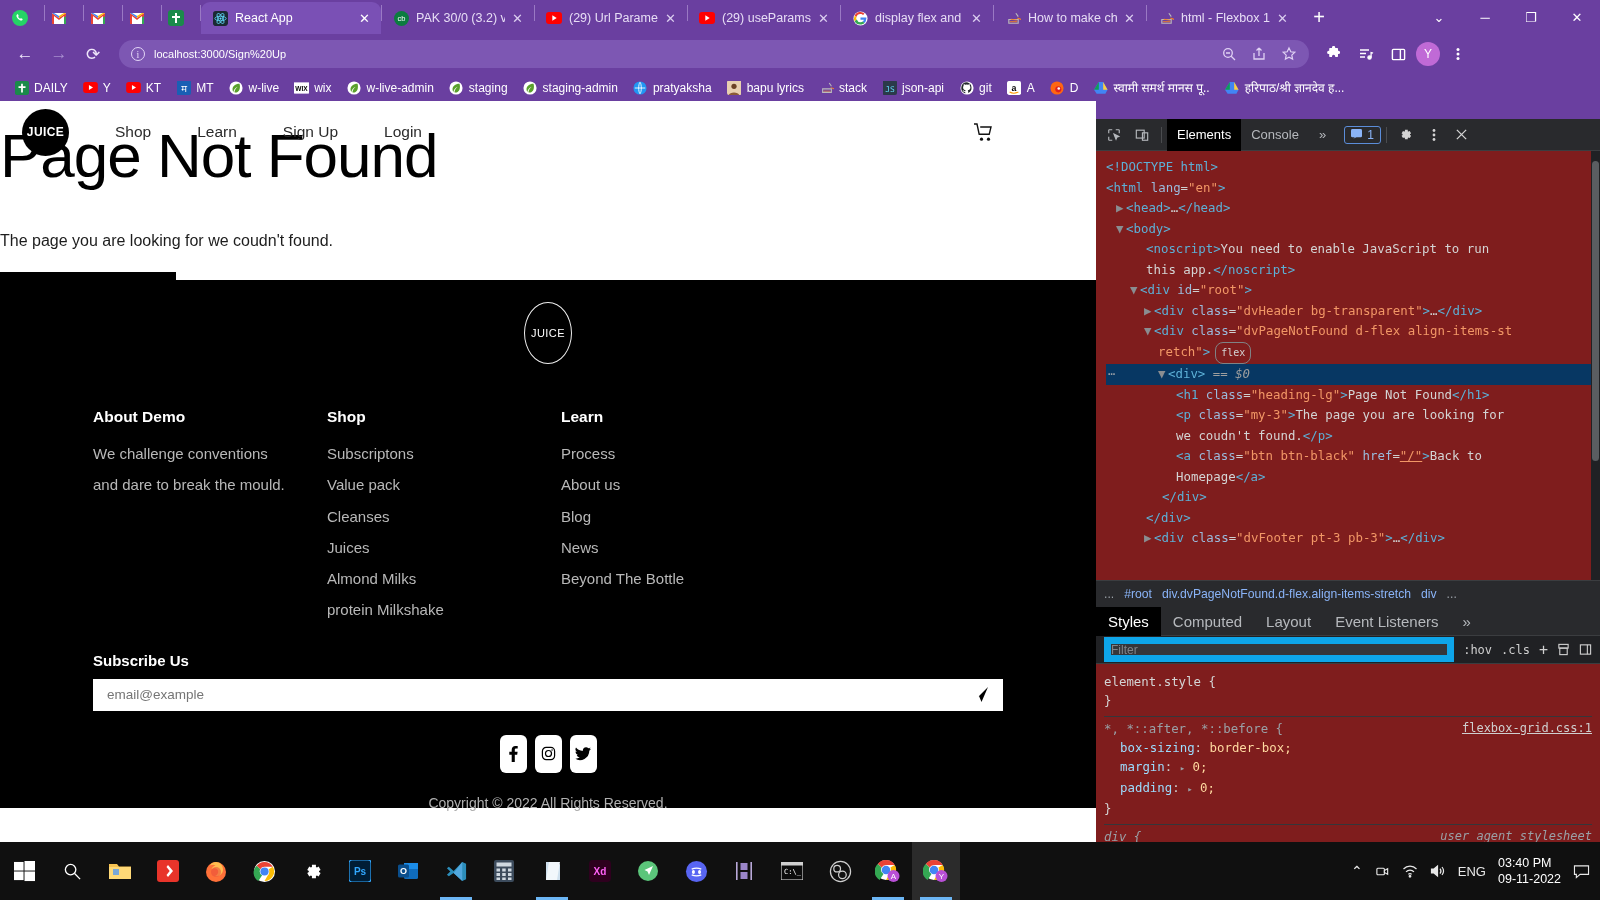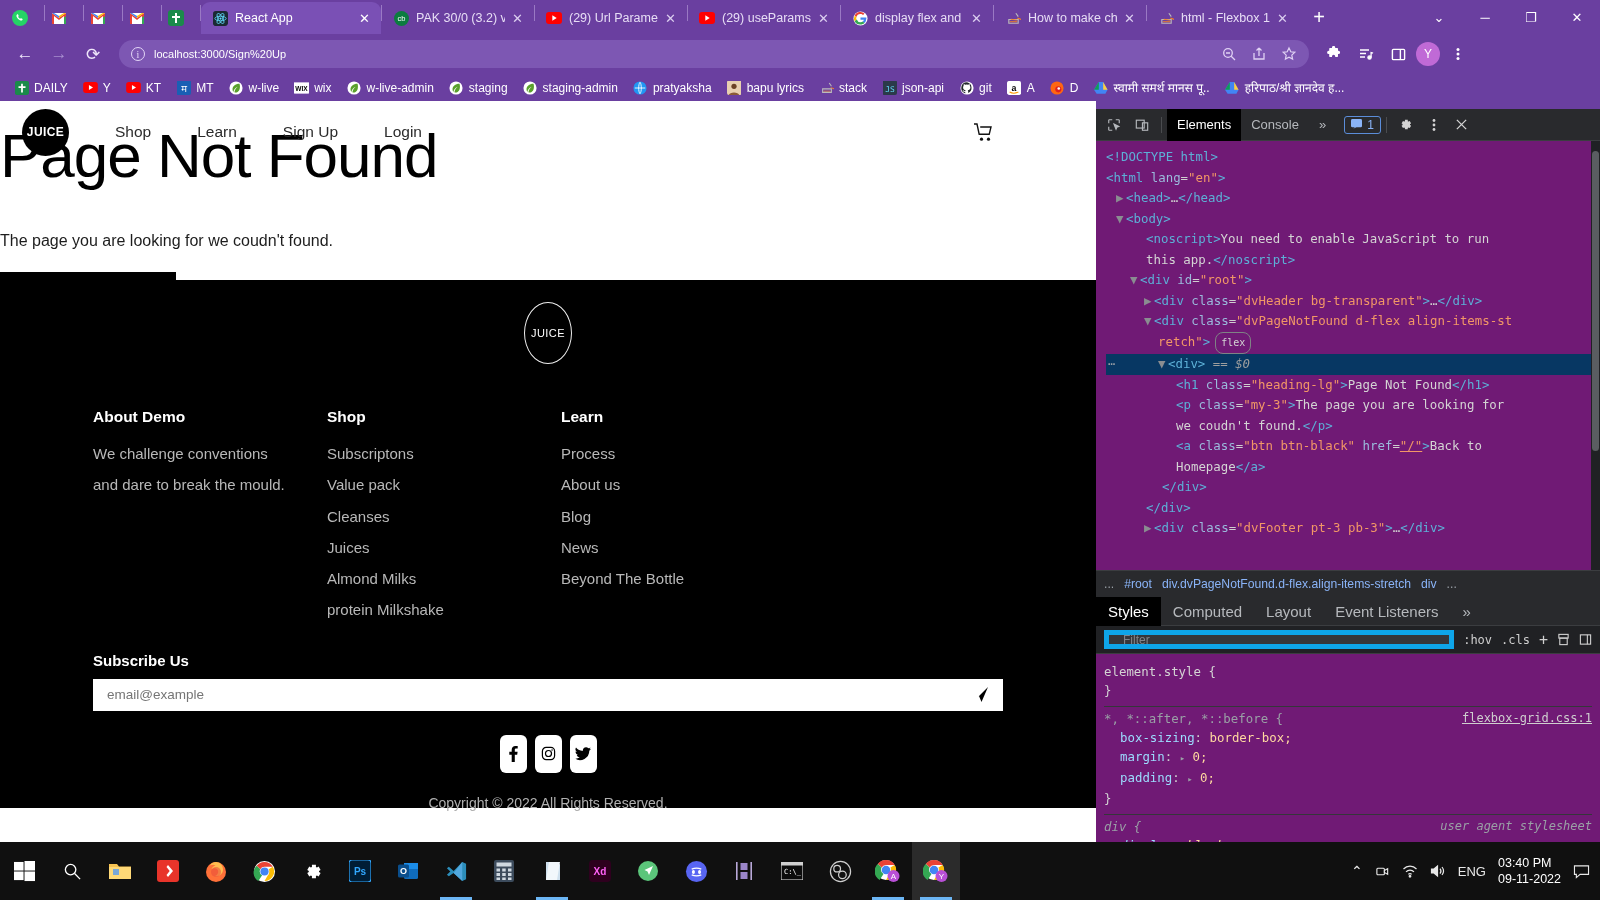--- a/index.html
+++ b/index.html
@@ -88,22 +88,22 @@
   .subrow { display:flex; align-items:center; background:#fff; height:32px; padding:0 14px; }
   .subrow input { flex:1 1 auto; border:0; outline:0; font-size:13.5px; color:#333;
                   font-family:"Liberation Sans",sans-serif; background:transparent; }
   .sendbtn { color:#000; font-size:16px; transform:rotate(-0deg); }
   .socials { display:flex; justify-content:center; gap:8px; margin-top:24px; }
   .soc { width:27px; height:38px; background:#fff; border-radius:6px; color:#000;
          display:flex; align-items:center; justify-content:center; font-size:15px; }
   .copyright { text-align:center; color:#b0b0b0; font-size:14px; margin-top:22px; }
 
   
-  #devtools { position:absolute; left:1096px; top:109px; width:504px; height:741px;
-              background:#701a75; color:#d4d4d4;
+  #devtools { position:absolute; left:1096px; top:119px; width:504px; height:741px;
+              background:#7f1d1d; color:#d4d4d4;
               font-family:"DejaVu Sans Mono", monospace; }
   .dt-topbar { height:32px; background:#292a2d; display:flex; align-items:center; padding:0 4px;
                border-bottom:1px solid #3b3d40; }
   .dt-ic { width:28px; height:28px; display:flex; align-items:center; justify-content:center;
            color:#b6b9bd; font-size:14px; }
   .dt-tab { padding:0 10px; height:32px; display:flex; align-items:center; font-size:13px;
             color:#b6b9bd; font-family:"Liberation Sans",sans-serif; }
   .dt-tab.active { background:#000; color:#fff; }
   .dt-badge { display:flex; align-items:center; gap:5px; border:1px solid #5b8dd9; border-radius:3px;
               padding:1px 6px; color:#8ab4f8; font-size:12px; margin-left:8px;
@@ -129,22 +129,22 @@
                    padding:0 8px; font-size:12.2px; color:#9aa0a6;
                    font-family:"Liberation Sans",sans-serif; border-top:1px solid #3b3d40; }
   .dt-breadcrumb .crumb { color:#8ab4f8; }
   .dt-paneltabs { height:29px; background:#292a2d; display:flex; align-items:center;
                   border-bottom:1px solid #3b3d40; }
   .dt-paneltabs .pt { padding:0 12px; height:29px; display:flex; align-items:center; font-size:15px;
                       color:#b6b9bd; font-family:"Liberation Sans",sans-serif; }
   .dt-paneltabs .pt.active { background:#000; color:#fff; }
   .dt-filterbar { height:28px; display:flex; align-items:center; gap:9px; padding:0 8px;
                   border-bottom:1px solid #3b3d40; background:#202124; }
-  .dt-filterinput { flex:1 1 auto; height:19px; background:#35363a; border:5px solid #0ea5e9;
-                    display:flex; align-items:center; padding:0 14px; color:#80848a; font-size:12px;
+  .dt-filterinput { flex:1 1 auto; height:25px; background:#35363a; border:7px solid #0ea5e9;
+                    display:flex; align-items:center; padding:0 0; color:#80848a; font-size:12px;
                     font-family:"Liberation Sans",sans-serif; }
   .fb-ic { color:#cfcfcf; font-size:12px; }
   .dt-styles { padding:6px 8px; font-size:12.4px; line-height:19px; }
   .rule { padding:2px 0 6px; border-bottom:1px solid #35363a; }
   .sel { color:#d4d4d4; }
   .selgray { color:#9aa0a6; }
   .prop { color:#9cdcfe; padding-left:16px; }
   .val { color:#ffd9a0; }
   .srclink { float:right; color:#cfcfcf; text-decoration:underline; font-size:12px; }
   .uastyle { float:right; color:#9aa0a6; font-style:italic; font-size:12px; }

